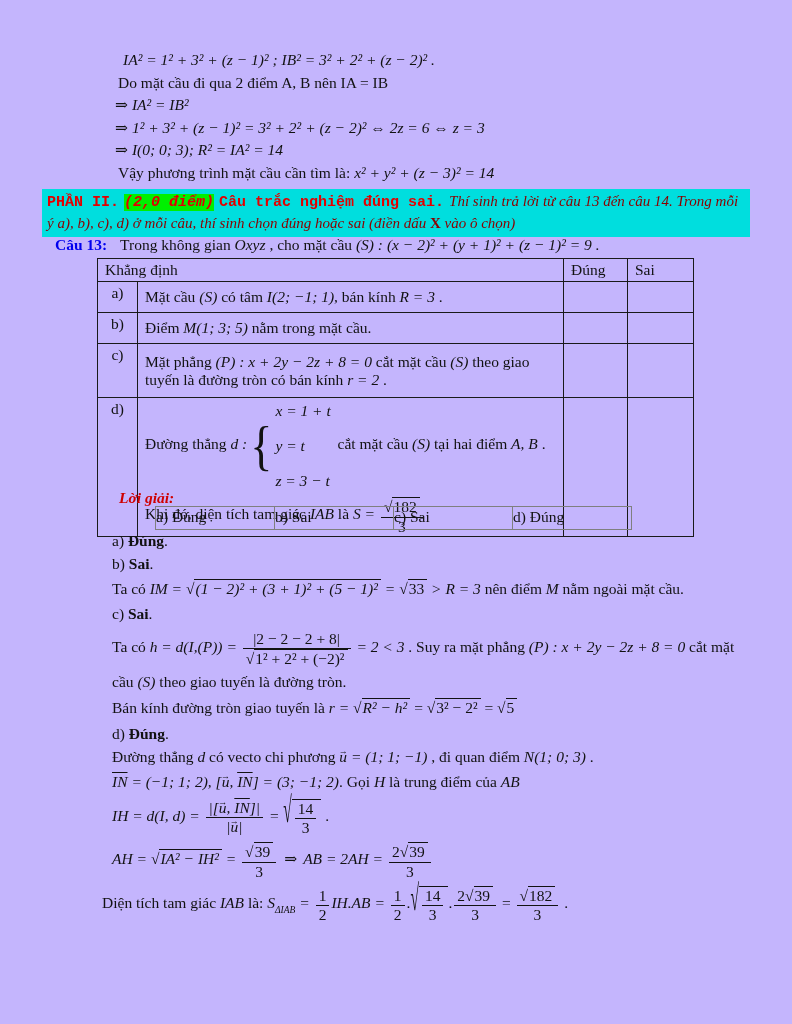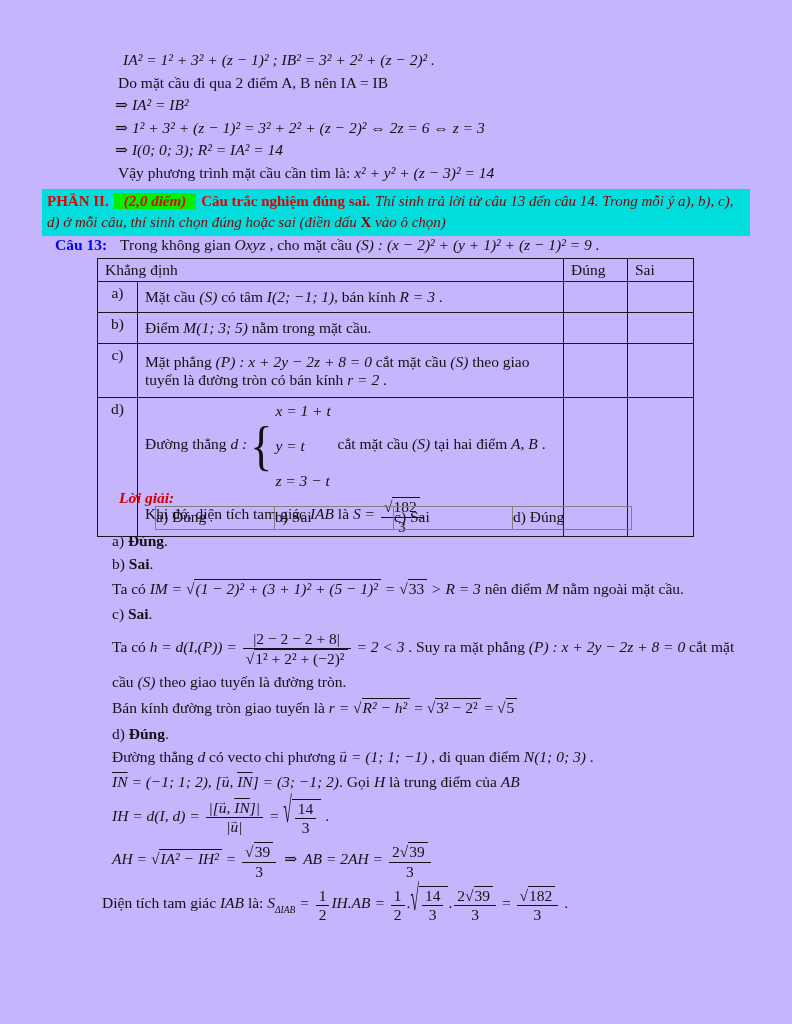--- a/index.html
+++ b/index.html
@@ -4,24 +4,24 @@
 <style>
   html,body { margin:0; padding:0; background:#ffffff; }
   #doc {
     position:relative; width:792px; height:1024px; background:#c4b5fd;
     font-family:"Liberation Serif","DejaVu Serif",serif;
     color:#121212; font-size:15.5px; overflow:hidden;
   }
   .m { font-style:italic; }
   .b { font-weight:bold; }
   .i { font-style:italic; }
-  .red { color:#e30000; }
+  .red { color:#e30000;font-family:Liberation Mono, monospace; }
   .maroon { color:#8b0000; }
   .blue { color:#0000ee; }
-  .hl { background:#00f000; padding:0 10px; }
+  .hl { background:#00f000; padding:0 0; }
   .arr { font-style:normal; }
 
   
   .intro { position:absolute; left:118px; top:49px; }
   .intro .ln { line-height:22.5px; white-space:nowrap; }
   .intro .ind { margin-left:5px; }
   .intro .out { margin-left:-3px; }
 
   
   .band {

